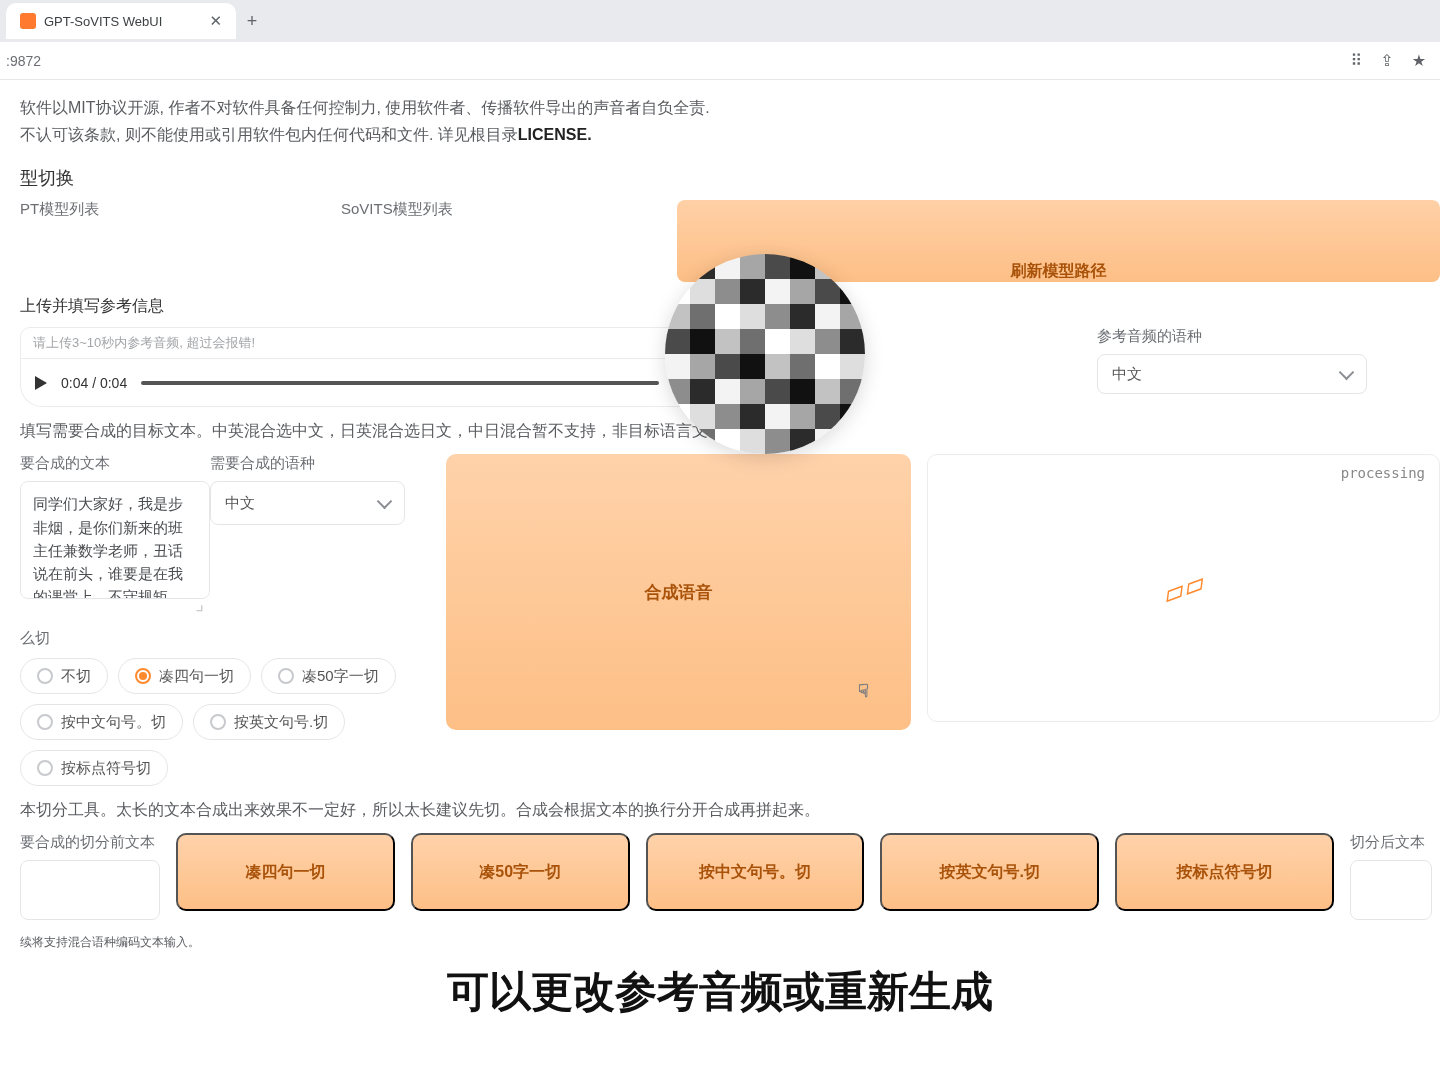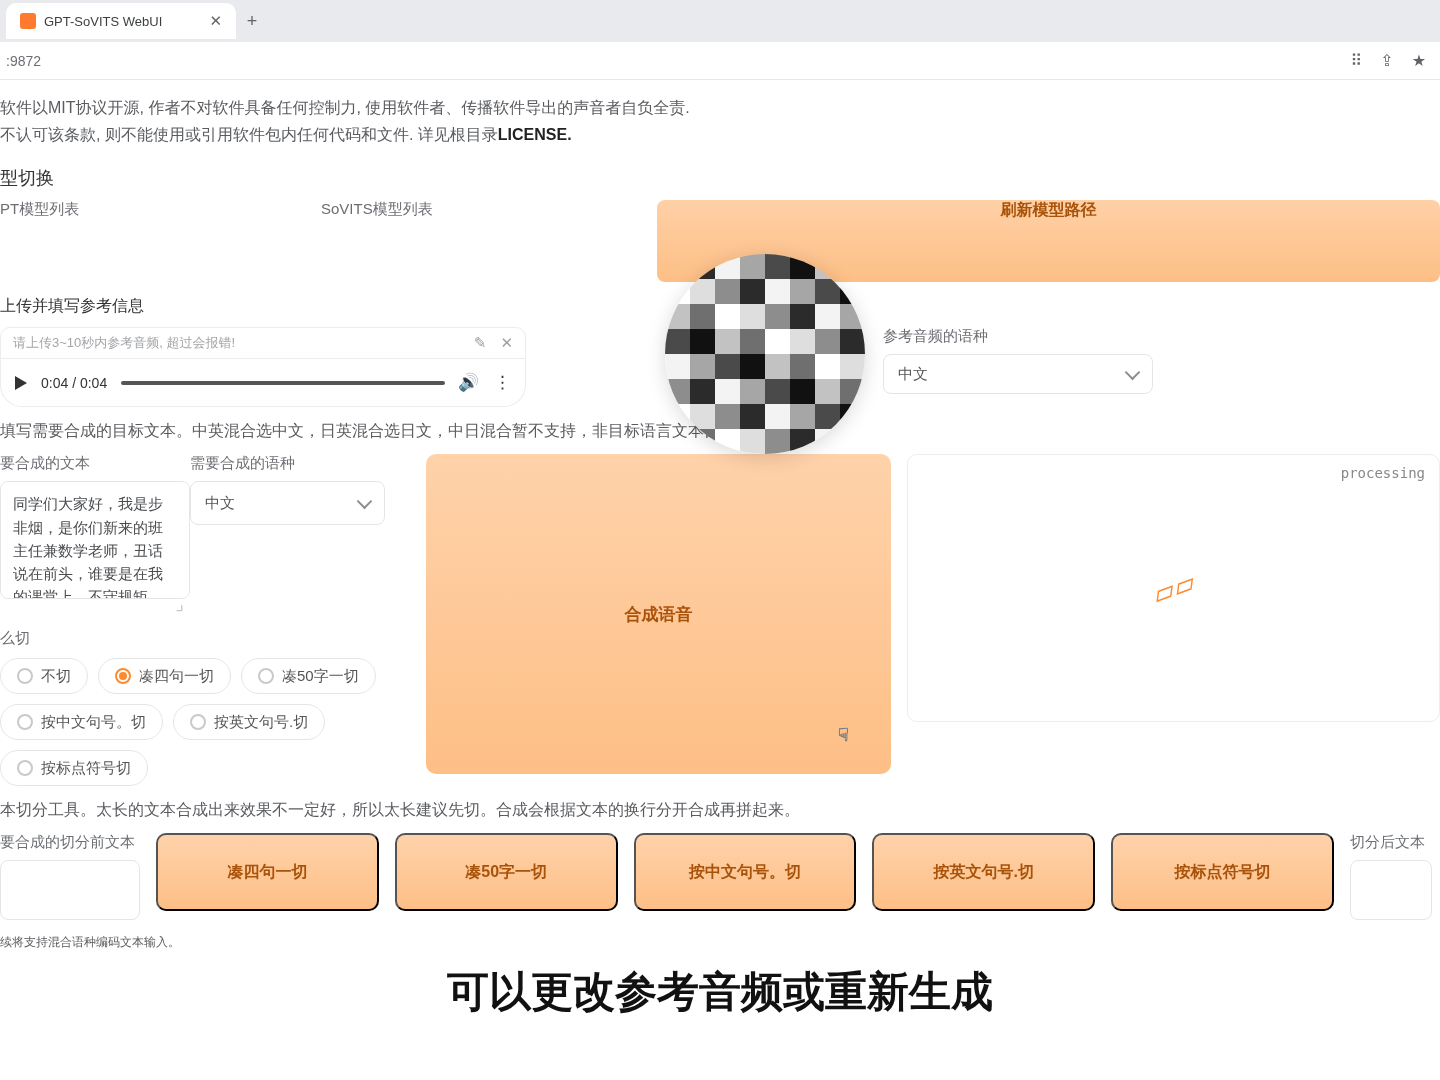--- a/index.html
+++ b/index.html
@@ -11,35 +11,35 @@
 .tab .favicon { width: 16px; height: 16px; background: #ff7a2e; border-radius: 3px; }
 .tab .close { color: #5f6368; font-size: 15px; margin-left: auto; }
 .newtab { width: 32px; height: 32px; display: flex; align-items: center; justify-content: center; color: #5f6368; font-size: 18px; }
 
 .addr-bar { height: 38px; background: #fff; border-bottom: 1px solid #e6e6e6; display: flex; align-items: center; padding: 0 6px; color: #6b6e73; font-size: 14px; }
 .addr-text { flex: 1; }
 .addr-actions { display: flex; gap: 18px; padding-right: 8px; color: #5f6368; }
 .addr-actions span { font-size: 16px; }
 
 
-.page { padding: 14px 0 0 0; color: #4a4c50; }
+.page { padding: 14px 0 0 20px; color: #4a4c50; }
 .disclaimer { font-size: 16px; line-height: 1.7; color: #5a5c60; margin-bottom: 18px; }
 .disclaimer b { color: #222; }
 
 .section-title { font-size: 18px; color: #333; margin-bottom: 10px; }
 
 .row { display: flex; gap: 16px; align-items: stretch; margin-bottom: 14px; }
 
 .field-block { display: flex; flex-direction: column; gap: 8px; }
 .field-label { font-size: 15px; color: #6b6e73; }
 
 .select-box { position: relative; height: 44px; border: 1px solid #e4e5e7; border-radius: 8px; background: #fff; display: flex; align-items: center; padding: 0 36px 0 14px; font-size: 15px; color: #555; }
 .select-box:after { content: ""; position: absolute; right: 14px; top: 50%; width: 9px; height: 9px; border-right: 2px solid #8a8d92; border-bottom: 2px solid #8a8d92; transform: translateY(-65%) rotate(45deg); }
 
-.orange-btn { background: linear-gradient(180deg,#ffd0a6,#fdbf86); color: #a9520a; border: none; border-radius: 8px; font-size: 16px; font-weight: 600; display: flex; align-items: flex-start; justify-content: center; }
+.orange-btn { background: linear-gradient(180deg,#ffd0a6,#fdbf86); color: #a9520a; border: none; border-radius: 8px; font-size: 16px; font-weight: 600; display: flex; align-items: flex-end; justify-content: center; }
 .orange-btn.refresh { flex: 1; height: 82px; }
 
 
 .audio-head { display: flex; align-items: center; border: 1px solid #ececec; border-radius: 10px 10px 0 0; padding: 6px 12px; font-size: 13px; color: #a3a5a8; }
 .audio-head .icons { margin-left: auto; display: flex; gap: 14px; color: #9b9ea2; font-size: 15px; }
 .audio-player { border: 1px solid #ececec; border-top: none; border-radius: 0 0 22px 22px; height: 48px; display: flex; align-items: center; padding: 0 14px; gap: 14px; font-size: 14px; color: #333; }
 .play-btn { width: 0; height: 0; border-left: 12px solid #333; border-top: 7px solid transparent; border-bottom: 7px solid transparent; }
 .track { flex: 1; height: 4px; background: #555; border-radius: 2px; }
 .speaker { font-size: 17px; }
 .menu-dots { font-size: 17px; }
@@ -47,21 +47,21 @@
 .textarea { border: 1px solid #e4e5e7; border-radius: 8px; padding: 10px 12px; font-size: 15px; color: #4a4c50; line-height: 1.55; resize: none; background: #fff; width: 100%; min-height: 118px; font-family: inherit; }
 .resize-handle { text-align: right; color: #c7c9cc; font-size: 18px; margin-top: -14px; padding-right: 6px; }
 
 
 .radios { display: flex; flex-wrap: wrap; gap: 10px; }
 .radio-pill { border: 1px solid #e4e5e7; border-radius: 20px; height: 36px; padding: 0 16px; display: flex; align-items: center; gap: 8px; font-size: 15px; color: #555; background: #fff; }
 .radio-dot { width: 16px; height: 16px; border: 2px solid #c7c9cc; border-radius: 50%; background: #fff; display: inline-block; position: relative; flex-shrink: 0; }
 .radio-dot.checked { border-color: #ff8a2e; }
 .radio-dot.checked:after { content: ""; position: absolute; inset: 2px; background: #ff8a2e; border-radius: 50%; }
 
-.big-synth { width: 465px; height: 320px; background: linear-gradient(180deg,#ffd2aa,#fdbf86); border-radius: 10px; display: flex; align-items: center; justify-content: center; color: #a9520a; font-size: 17px; font-weight: 600; position: relative; }
+.big-synth { width: 465px; height: 276px; background: linear-gradient(180deg,#ffd2aa,#fdbf86); border-radius: 10px; display: flex; align-items: center; justify-content: center; color: #a9520a; font-size: 17px; font-weight: 600; position: relative; }
 .cursor { position: absolute; right: 42px; bottom: 28px; font-size: 18px; color: #7a7c80; }
 
 .processing-box { flex: 1; border: 1px solid #ececec; border-radius: 10px; height: 268px; display: flex; flex-direction: column; align-items: flex-end; padding: 10px 14px; position: relative; }
 .processing-label { color: #888; font-family: monospace; font-size: 14px; }
 .processing-icon { position: absolute; top: 50%; left: 50%; transform: translate(-50%,-50%) rotate(-20deg); font-size: 28px; color: #ff8a2e; }
 
 .cut-btn { flex: 1; height: 78px; background: linear-gradient(180deg,#ffd2aa,#fdbf86); border-radius: 10px; color: #a9520a; font-weight: 600; font-size: 16px; display: flex; align-items: center; justify-content: center; }
 
 .small-textarea { border: 1px solid #e4e5e7; border-radius: 8px; width: 140px; height: 60px; }
 
@@ -107,21 +107,21 @@
     <div class="field-block" style="width:320px">
       <div class="field-label">SoVITS模型列表</div>
     </div>
     <button class="orange-btn refresh">
       <span>刷新模型路径</span>
     </button>
   </div>
 
   <div class="section-title" style="font-size:16px">上传并填写参考信息</div>
   <div class="row" style="align-items:flex-start">
-    <div style="width:526px">
+    <div style="width:720px">
       <div class="audio-head">
         <span>请上传3~10秒内参考音频, 超过会报错!</span>
         <div class="icons">
           <span>✎</span>
           <span>✕</span>
         </div>
       </div>
       <div class="audio-player">
         <span class="play-btn"></span>
         <span>0:04 / 0:04</span>

